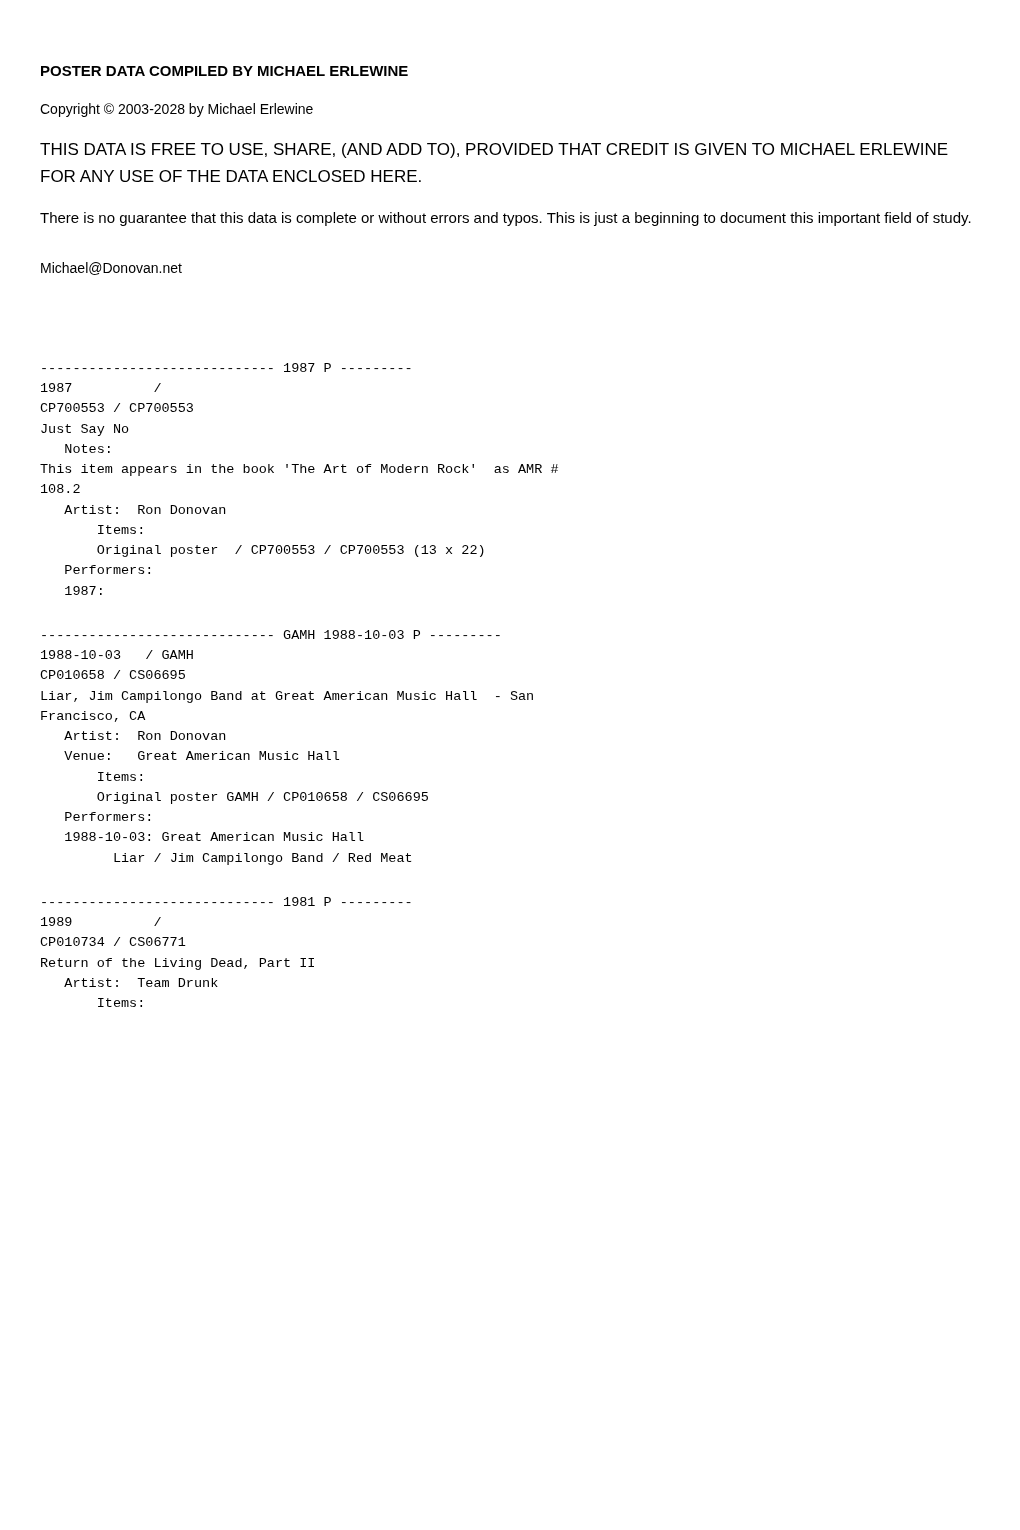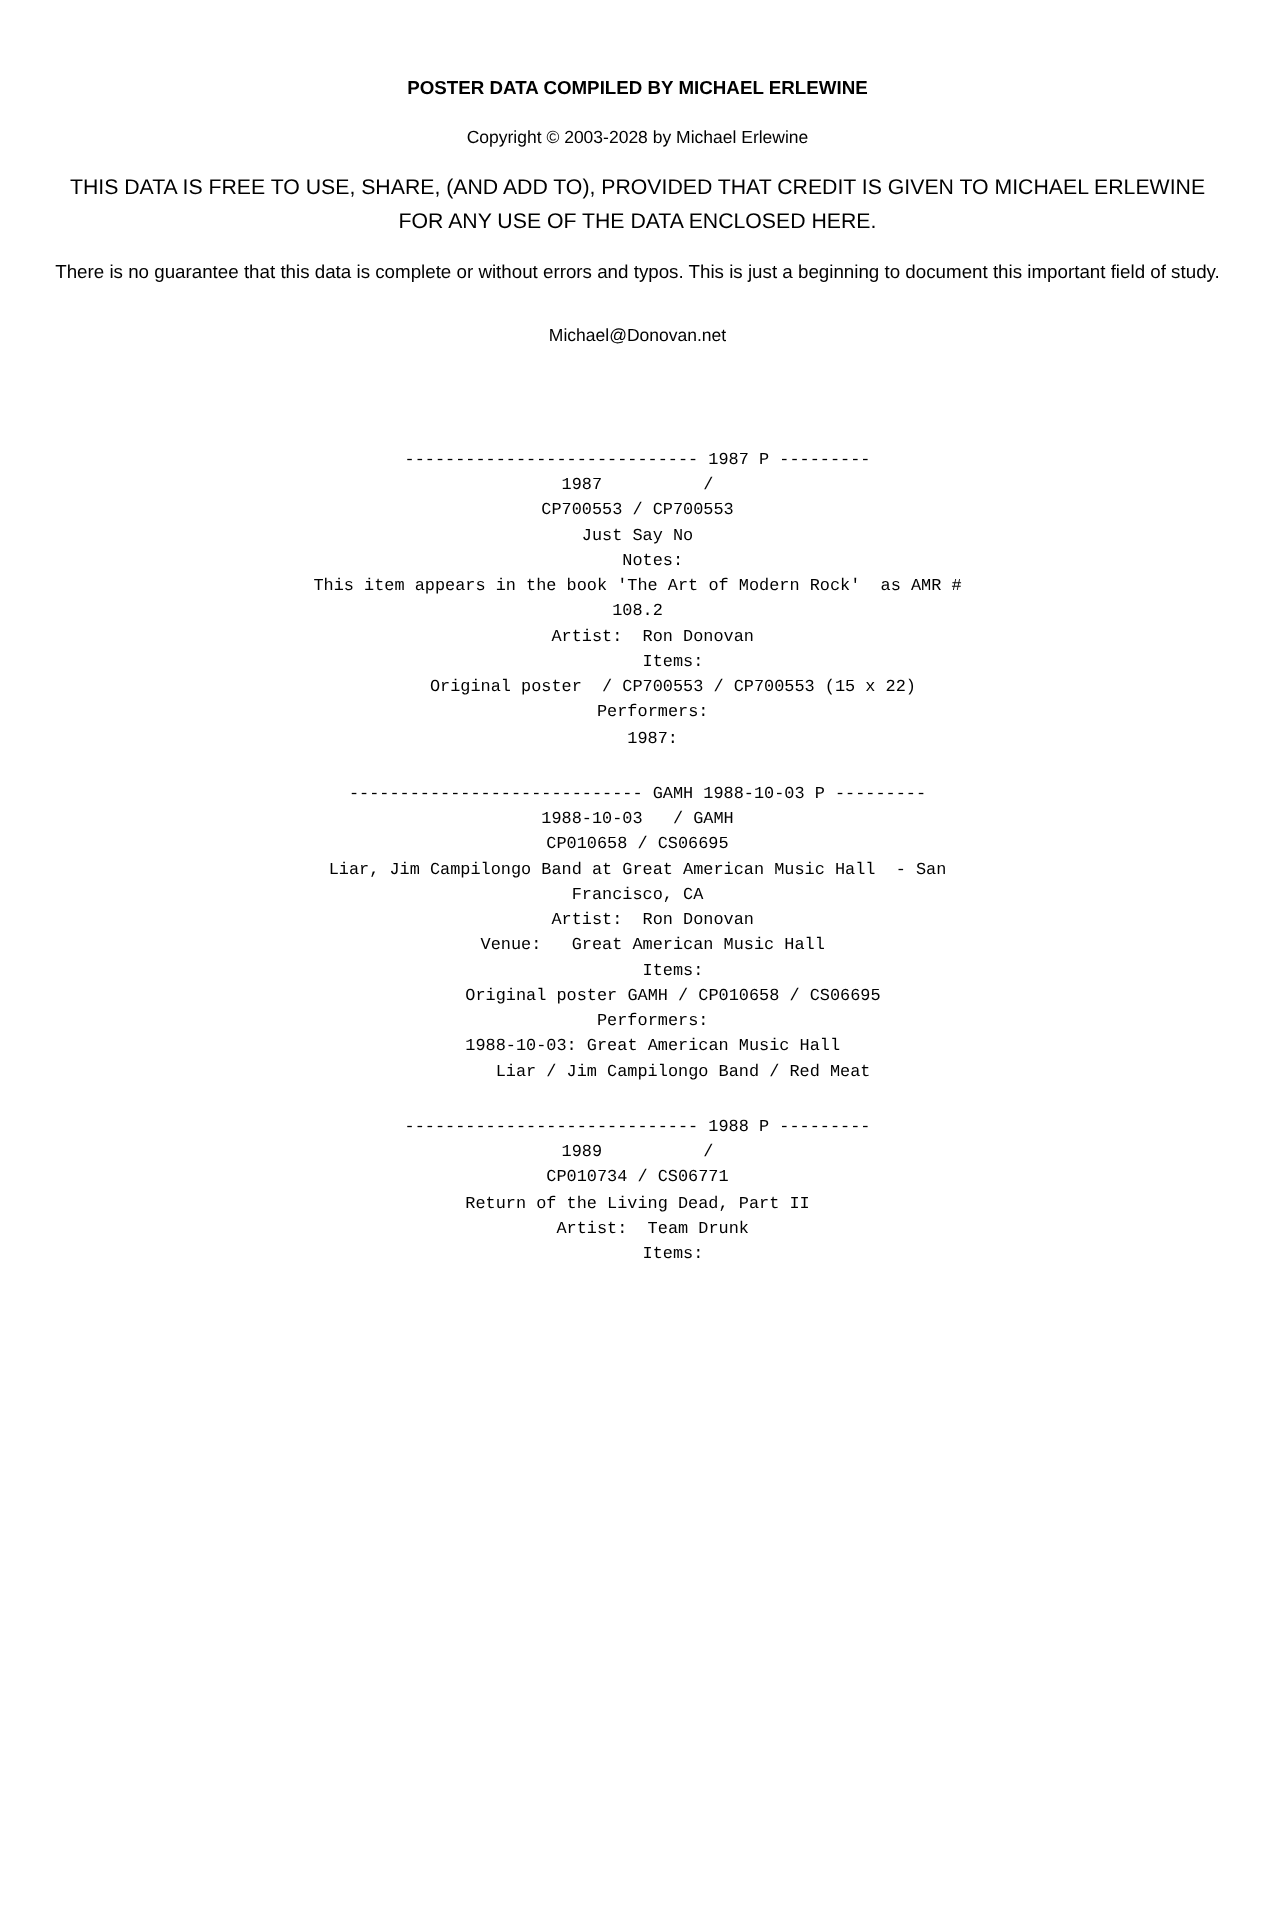--- a/index.html
+++ b/index.html
@@ -1,19 +1,18 @@
 <!DOCTYPE html>
 <html><head>
   <meta charset="utf-8">
   <style>
     * {
       margin: 0;
       padding: 0;
       box-sizing: border-box;
-      text-align: center;
     }
 
     body {
       background-color: #ffffff;
       font-family: 'Courier New', Courier, monospace;
       font-size: 14px;
       color: #000000;
       padding: 60px 40px 60px 40px;
       line-height: 1.5;
       max-width: 1020px;
@@ -77,33 +76,33 @@
 
 <div class="record-block">----------------------------- 1987 P ---------
 1987          /
 CP700553 / CP700553
 Just Say No
    Notes:
 This item appears in the book 'The Art of Modern Rock'  as AMR #
 108.2
    Artist:  Ron Donovan
        Items:
-       Original poster  / CP700553 / CP700553 (15 x 22)
+       Original poster  / CP700553 / CP700553 (13 x 22)
    Performers:
    1987:</div>
 <div class="record-block">----------------------------- GAMH 1988-10-03 P ---------
 1988-10-03   / GAMH
 CP010658 / CS06695
 Liar, Jim Campilongo Band at Great American Music Hall  - San
 Francisco, CA
    Artist:  Ron Donovan
    Venue:   Great American Music Hall
        Items:
        Original poster GAMH / CP010658 / CS06695
    Performers:
    1988-10-03: Great American Music Hall
          Liar / Jim Campilongo Band / Red Meat</div>
-<div class="record-block">----------------------------- 1988 P ---------
+<div class="record-block">----------------------------- 1981 P ---------
 1989          /
 CP010734 / CS06771
 Return of the Living Dead, Part II
    Artist:  Team Drunk
        Items:</div>
 
 </body></html>

